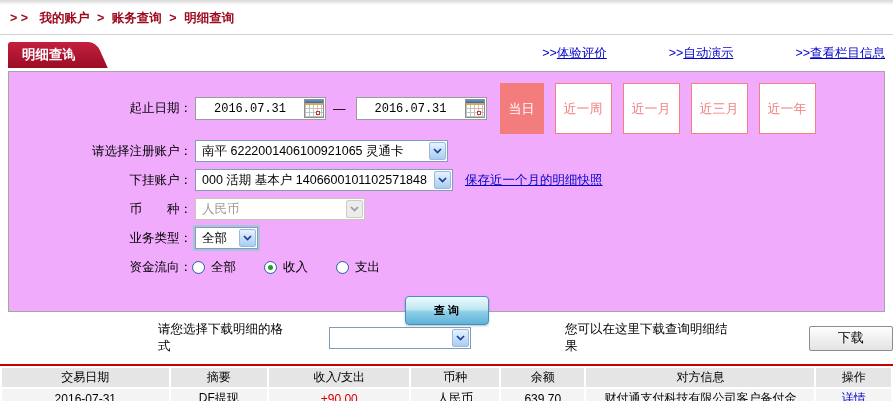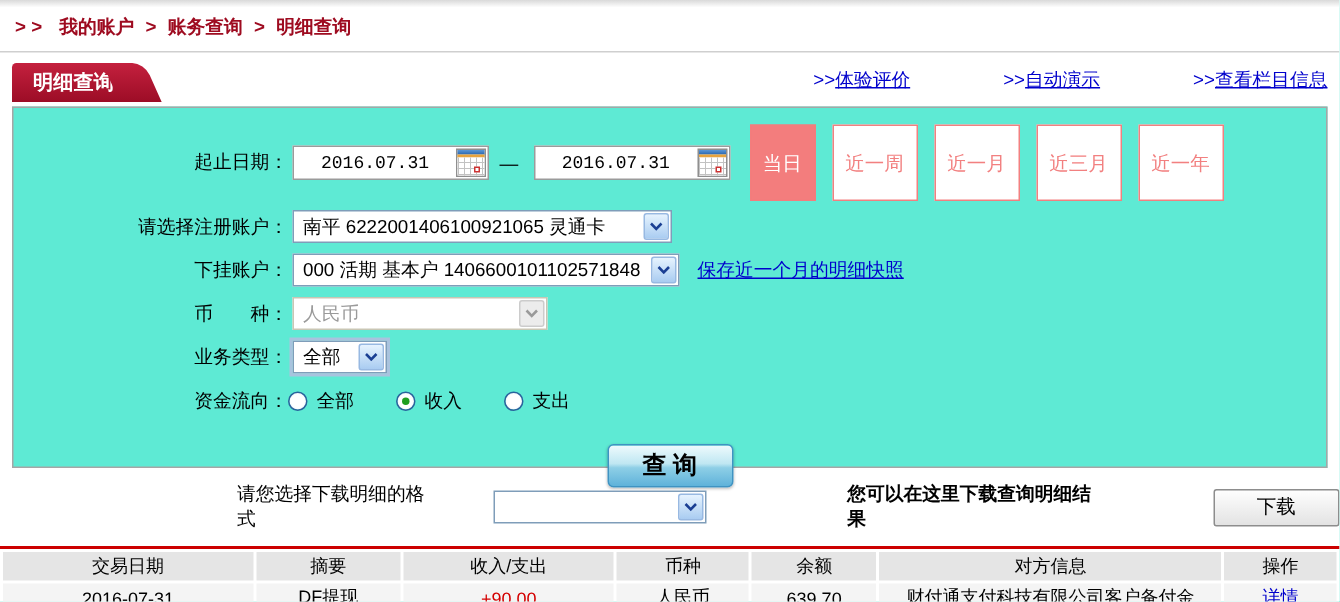--- a/index.html
+++ b/index.html
@@ -19,21 +19,21 @@
     background:linear-gradient(#c4203e,#9c0d26); color:#fff; font-weight:bold; font-size:13.5px;
     border-top-left-radius:3px; }
   .tab::after { content:""; position:absolute; right:-16px; top:0; width:28px; height:26px;
     background:linear-gradient(#c4203e,#9c0d26); transform:skewX(24deg); border-top-right-radius:8px; }
   .toplinks { margin-left:auto; display:flex; padding:3px 8px 0 0; }
   .toplink { margin-left:62px; white-space:nowrap; font-size:12.5px; }
   .toplink .pfx { color:#0000cc; }
   .toplink a { color:#0000cc; text-decoration:underline; cursor:pointer; }
 
   
-  .panel { margin:3px 8px 0 8px; border:1px solid #a6a6a6; height:241px; padding-top:11px; background:#5eead4; }
+  .panel { margin:3px 8px 0 8px; border:1px solid #a6a6a6; height:241px; padding-top:11px; background:#f0abfc; }
   .frow { display:flex; align-items:center; margin-bottom:5px; min-height:24px; }
   .flabel { width:183px; text-align:right; flex:0 0 183px; }
 
   
   .datefield { display:inline-flex; align-items:center; width:131px; height:23px;
     border:1px solid #9b9b9b; background:#fff; margin-left:3px;font-family:Liberation Mono, monospace; }
   .datefield .dval { flex:1; text-align:center; font-size:12px; }
   .cal { width:20px; height:19px; border:1px solid #8f8f8f; background:#f4f4f4;
     display:inline-flex; flex-direction:column; margin-right:1px; cursor:pointer; }
   .cal-top { height:5px; background:linear-gradient(#5a97d8,#2d68ae); border-bottom:2px solid #e8a33d; }
@@ -63,29 +63,29 @@
   
   .radio-group { display:flex; align-items:center; }
   .radio { display:flex; align-items:center; margin-right:28px; cursor:pointer; }
   .radio .rdot { width:13px; height:13px; border-radius:50%; border:1px solid #29639c;
     background:radial-gradient(#ffffff 55%,#dce8f4); margin-right:6px; position:relative; }
   .radio.checked .rdot::after { content:""; position:absolute; left:3px; top:3px; width:5px; height:5px;
     border-radius:50%; background:#1f9e1f; }
 
   
   .querybtn { display:block; margin:17px auto 0 auto; width:84px; height:29px;
-    border:1px solid #3f93c2; border-radius:4px; font-size:16px; font-weight:bold; color:#000;
+    border:1px solid #3f93c2; border-radius:4px; font-size:11px; font-weight:bold; color:#000;
     background:linear-gradient(#eefafd 0%,#bfe7f2 45%,#8ecfe6 55%,#5fb2da 100%);
     box-shadow:0 1px 2px rgba(0,0,0,.25); cursor:pointer;
     font-family:"Liberation Sans","DejaVu Sans",sans-serif; }
 
   
   .dlrow { display:flex; align-items:center; margin:13px 0 0 158px; height:26px;gap:36px; }
   .dl-sel { width:148px; }
-  .dl-hint { margin-left:58px;font-weight:bold; }
+  .dl-hint { margin-left:58px; }
   .dlbtn { margin-left:40px; width:88px; height:25px; border:1px solid #8d8d8d; border-radius:2px;
     background:linear-gradient(#fefefe,#e3e3e3); font-size:13px; cursor:pointer;
     font-family:"Liberation Sans","DejaVu Sans",sans-serif; }
 
   
   .redline { border-top:2px solid #cc0000; margin-top:13px; }
   table.result { width:893px; border-collapse:separate; border-spacing:2px 2px; font-size:12px;
     table-layout:fixed; }
   table.result th { background:#e5e5e5; font-weight:normal; height:17px; padding:1px 2px; }
   table.result td { background:#f4f4f4; text-align:center; height:17px; padding:1px 2px;

